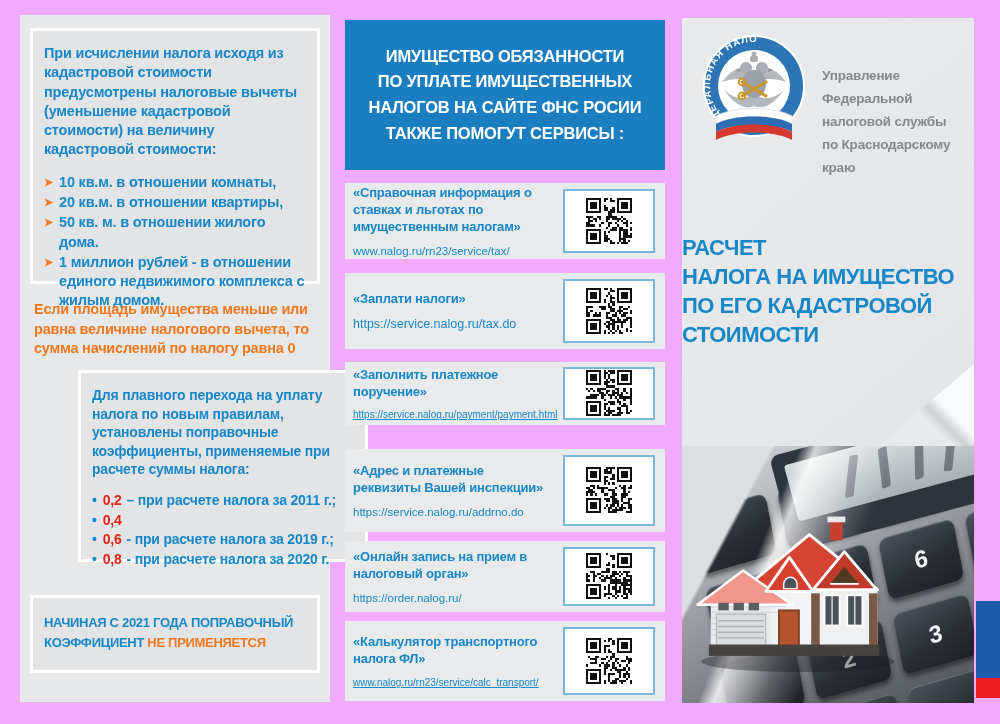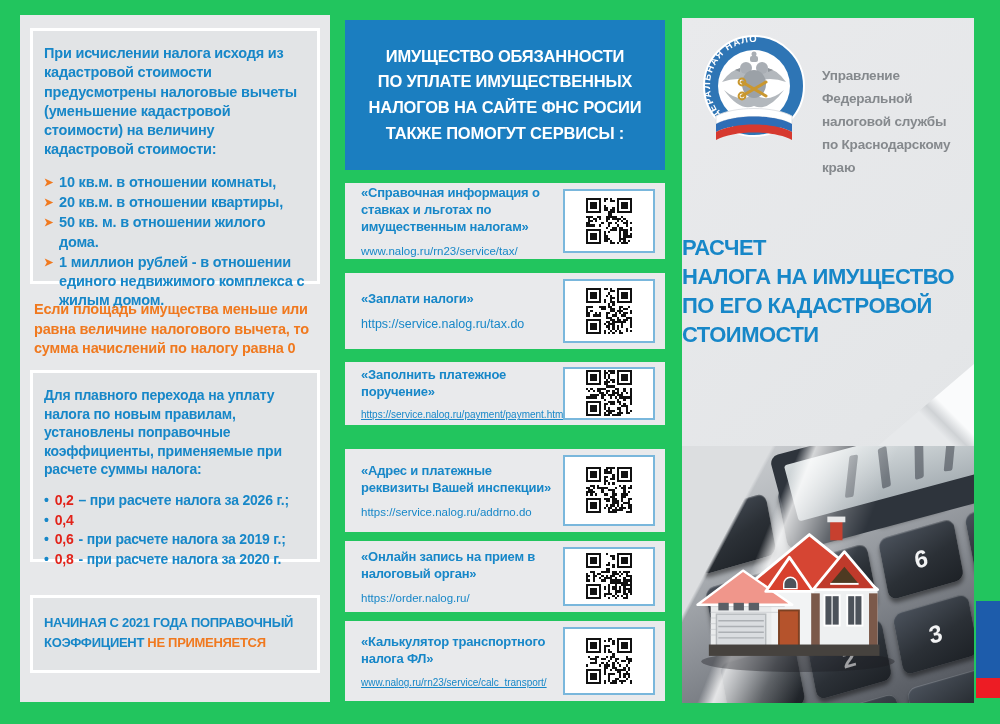--- a/index.html
+++ b/index.html
@@ -1,44 +1,44 @@
 <!DOCTYPE html>
 <html><head>
 <meta charset="utf-8">
 <style>
   html,body{margin:0;padding:0;background:#fff;}
-  .page{position:relative;width:1000px;height:724px;background:#22c55e;overflow:hidden;
+  .page{position:relative;width:1000px;height:724px;background:#f0abfc;overflow:hidden;
         font-family:"Liberation Sans",sans-serif;}
 
   
   .left-panel{position:absolute;left:20px;top:15px;width:310px;height:687px;background:#e7e8ea;}
   .gbox{position:absolute;left:10px;width:290px;background:#e2e4e6;border:3px solid #ffffff;
         box-sizing:border-box;padding:13px 11px;color:#1787c8;font-weight:700;
         font-size:14.5px;line-height:1.33;letter-spacing:-0.2px;}
   .box1{top:13px;height:256px;}
   .box1 .intro{margin:0 0 13px 0;}
   .brow{display:flex;margin-bottom:1px;}
   .brow .arrow{color:#f0791f;font-size:11px;margin:2px 6px 0 0;flex:0 0 auto;}
   .orange-note{position:absolute;left:14px;top:285px;width:286px;color:#f0791f;
         font-weight:700;font-size:14.5px;line-height:1.35;letter-spacing:-0.2px;}
-  .box2{top:355px;height:192px;font-size:14px;}
+  .box2{top:355px;height:192px;font-size:14px;margin-left:48px;}
   .box2 .intro{margin:0 0 12px 0;}
   .crow{display:flex;line-height:1.4;}
   .crow .dot{color:#1787c8;margin-right:6px;}
   .crow .val{color:#e2231a;margin-right:5px;}
   .box3{top:580px;height:78px;font-size:13px;line-height:1.55;padding-top:15px;letter-spacing:-0.3px;}
   .box3 .hl{color:#f0791f;}
 
   
   .mid-header{position:absolute;left:345px;top:20px;width:320px;height:150px;background:#1b7ec0;
         color:#fff;display:flex;flex-direction:column;justify-content:center;text-align:center;
         font-weight:700;font-size:16.5px;line-height:1.55;letter-spacing:-0.2px;}
   .svc{position:absolute;left:345px;width:320px;background:#e9eaec;display:flex;align-items:center;
         box-sizing:border-box;}
-  .svc-text{flex:1 1 auto;padding:6px 4px 6px 16px;min-width:0;}
+  .svc-text{flex:1 1 auto;padding:6px 4px 6px 8px;min-width:0;}
   .svc-title{color:#1787c8;font-weight:700;font-size:13px;line-height:1.3;margin-bottom:9px;letter-spacing:-0.2px;}
   .svc-url{color:#1787c8;font-size:11.5px;font-weight:400;white-space:nowrap;}
   .svc.s3 .svc-url, .svc.s6 .svc-url{font-size:10px;text-decoration:underline;}
   .svc.s2 .svc-url{font-size:12.5px;}
   .qr-box{flex:0 0 auto;width:92px;background:#ffffff;border:2px solid #79b7dc;margin:6px 10px 6px 6px;
         display:flex;align-items:center;justify-content:center;box-sizing:border-box;}
 
   
   .right-panel{position:absolute;left:682px;top:18px;width:292px;height:685px;
         background:linear-gradient(140deg,#e9eaec 0%,#e4e6e8 60%,#dfe1e4 100%);overflow:hidden;}
@@ -103,21 +103,21 @@
       </div>
     </div>
 
     <div class="orange-note">Если площадь имущества меньше или равна величине налогового вычета, то сумма начислений по налогу равна 0</div>
 
     <div class="gbox box2">
       <p class="intro">Для плавного перехода на уплату налога по новым правилам, установлены поправочные коэффициенты, применяемые при расчете суммы налога:</p>
       <div class="crow">
         <span class="dot">•</span>
         <span class="val">0,2</span>
-        <span>– при расчете налога за 2026 г.;</span>
+        <span>– при расчете налога за 2011 г.;</span>
       </div>
       <div class="crow">
         <span class="dot">•</span>
         <span class="val">0,4</span>
       </div>
       <div class="crow">
         <span class="dot">•</span>
         <span class="val">0,6</span>
         <span>- при расчете налога за 2019 г.;</span>
       </div>

